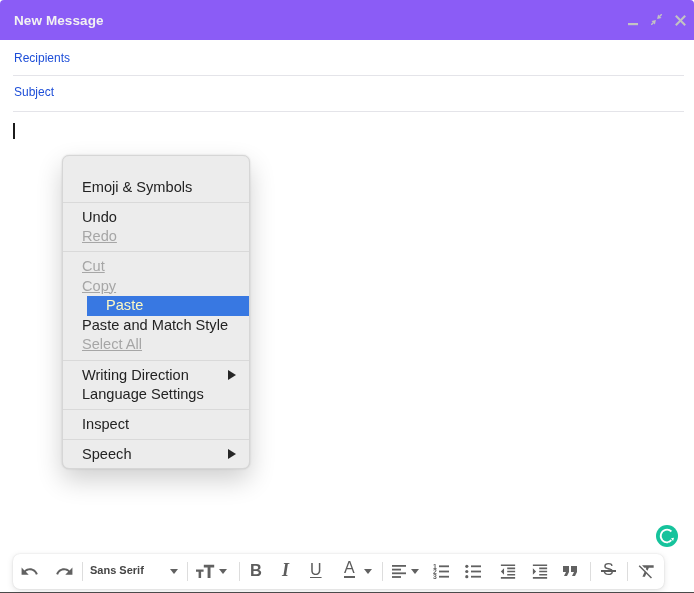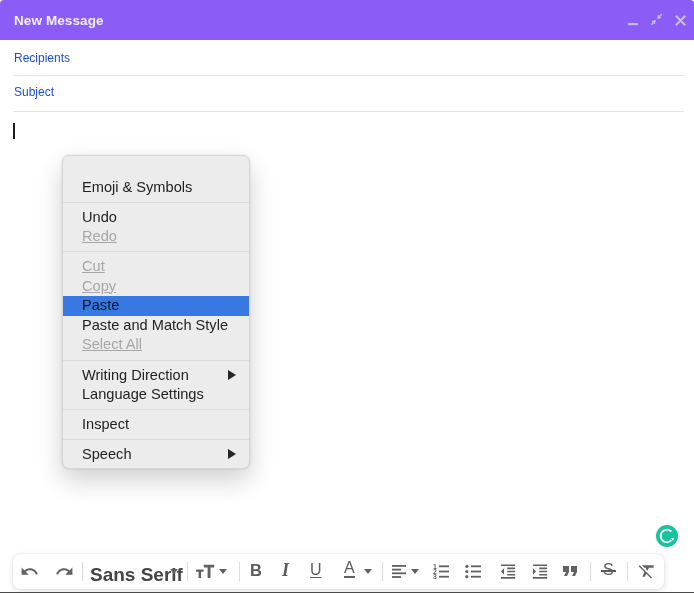--- a/index.html
+++ b/index.html
@@ -18,21 +18,21 @@
 
 .caret { position:absolute; left:13px; top:123px; width:2px; height:16px; background:#1b1b1b; }
 
 
 .menu { position:absolute; left:62px; top:155px; width:188px; background:#ececec;
   border-radius:7px; border:1px solid #d6d6d6; padding:22px 0 4px 0;
   box-shadow:0 0 2px rgba(0,0,0,0.16), 0 11px 26px rgba(0,0,0,0.19);
   font-size:14.6px; color:#232323; }
 .mi { height:19px; line-height:19px; padding-left:19px; position:relative; white-space:nowrap; }
 .mi.dis { color:#a6a6a6;text-decoration:underline; }
-.mi.sel { background:#3878e2; color:#0f172a; }
+.mi.sel { background:#3878e2; color:#fef9c3;margin-left:24px; }
 .mi.h5 { height:19.5px; line-height:19.5px; }
 .msep { height:1px; background:#d9d9d9; margin:5px 0; }
 .subarrow { position:absolute; right:13px; top:4.5px; width:0; height:0;
   border-left:8px solid #262626; border-top:5.2px solid transparent; border-bottom:5.2px solid transparent; }
 
 
 .toolbar { position:absolute; left:13px; top:554px; width:651px; height:35px; background:#ffffff;
   border-radius:7px; box-shadow:0 0 2px rgba(0,0,0,0.13), 0 2px 7px rgba(0,0,0,0.11); }
 .ti { position:absolute; }
 .tvsep { position:absolute; top:8px; width:1px; height:19px; background:#ddd; }
@@ -101,21 +101,21 @@
   </div>
 
   <div class="toolbar" id="toolbar">
     <svg class="ti" style="left:7px;top:8px;" width="19" height="19" viewBox="0 0 24 24" fill="#616161">
       <path d="M12.5 8c-2.65 0-5.05.99-6.9 2.6L2 7v9h9l-3.62-3.62c1.39-1.16 3.16-1.88 5.12-1.88 3.54 0 6.55 2.31 7.6 5.5l2.37-.78C21.08 11.03 17.15 8 12.5 8z"></path>
     </svg>
     <svg class="ti" style="left:42px;top:8px;" width="19" height="19" viewBox="0 0 24 24" fill="#616161">
       <path d="M18.4 10.6C16.55 8.99 14.15 8 11.5 8c-4.65 0-8.58 3.03-9.96 7.22L3.9 16c1.05-3.19 4.05-5.5 7.6-5.5 1.95 0 3.73.72 5.12 1.88L13 16h9V7l-3.6 3.6z"></path>
     </svg>
     <div class="tvsep" style="left:69px;"></div>
-    <div class="ti" style="left:77px;top:10px;font-size:19px;font-weight:bold;color:#454545;">Sans Serif</div>
+    <div class="ti" style="left:77px;top:10px;font-size:11px;font-weight:bold;color:#454545;">Sans Serif</div>
     <div class="tri" style="left:157px;top:15px;"></div>
     <div class="tvsep" style="left:174px;"></div>
     <svg class="ti" style="left:183px;top:10px;" width="19" height="15" viewBox="0 0 19 15" fill="#616161">
       <path d="M0 5.4h7.6v2.3H5.1V14H2.6V7.7H0z"></path>
       <path d="M7.8 0.8h10.4v2.6h-3.7V14h-2.9V3.4H7.8z"></path>
     </svg>
     <div class="tri" style="left:206px;top:15px;"></div>
     <div class="tvsep" style="left:226px;"></div>
     <div class="ti tb" style="left:237px;">B</div>
     <div class="ti titl" style="left:269px;">I</div>

